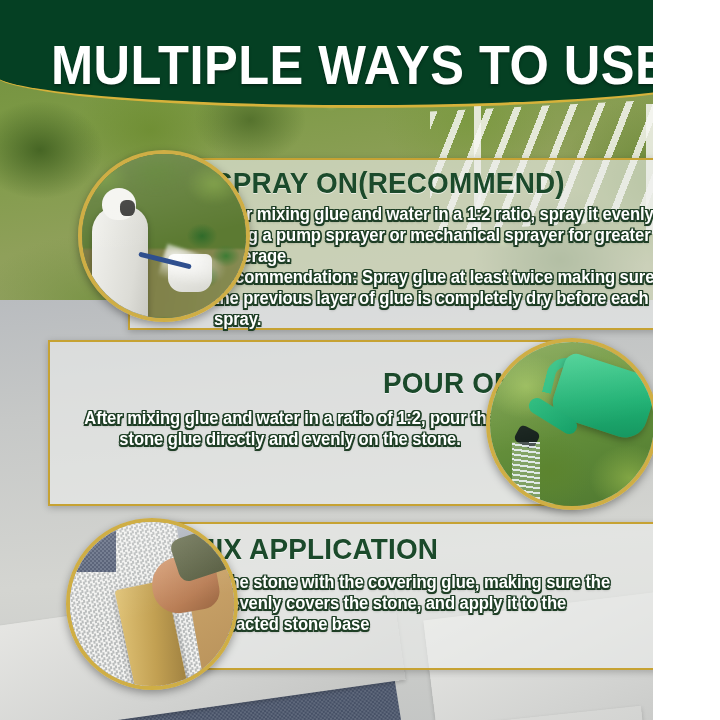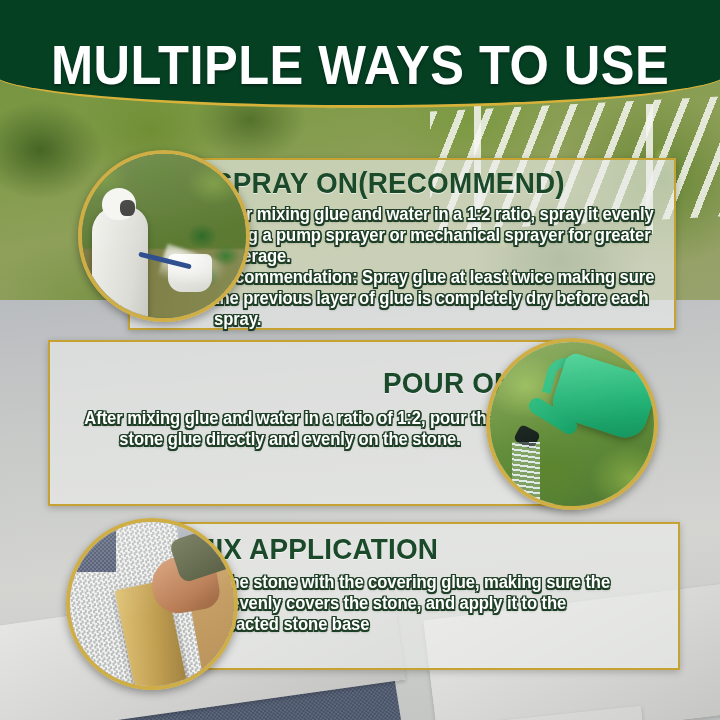--- a/index.html
+++ b/index.html
@@ -4,21 +4,21 @@
 <style>
   * { box-sizing: border-box; margin: 0; padding: 0; }
   html, body {
     width: 720px; height: 720px;
     font-family: "Liberation Sans", sans-serif;
     overflow: hidden;
   }
 
   #poster {
     position: relative;
-    width: 720px; height: 720px;
+    width: 653px; height: 720px;
     overflow: hidden;
     background: #8d9099;
   }
 
   
   .bg { position: absolute; inset: 0; }
 
   
   .bg-top {
     position: absolute; left: 0; top: 0; width: 720px; height: 340px;

